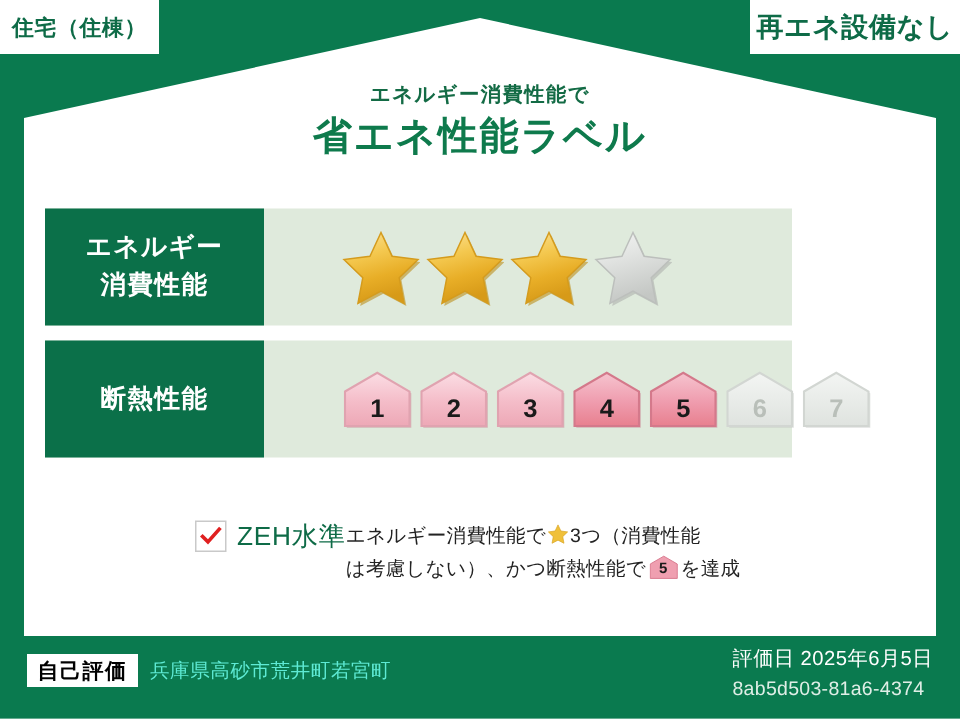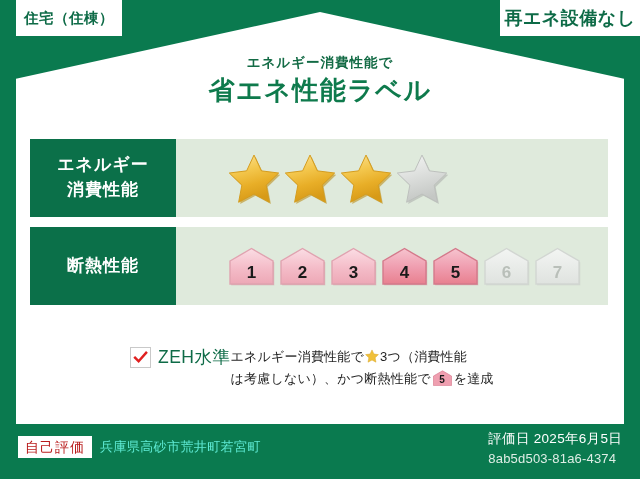--- a/index.html
+++ b/index.html
@@ -17,30 +17,30 @@
     background:#ffffff;
     clip-path:polygon(0% 16.2%, 50% 0%, 100% 16.2%, 100% 100%, 0% 100%);
   }
 
   
   .tag{
     position:absolute;top:0;background:#ffffff;
     display:flex;align-items:center;justify-content:center;
     color:#0e6b47;font-weight:bold;letter-spacing:.5px;
   }
-  .tag-left{left:16px;width:106px;height:36px;font-size:14.5px;}
+  .tag-left{left:0;width:106px;height:36px;font-size:14.5px;}
   .tag-right{right:0;width:140px;height:36px;font-size:18px;}
 
   
   .title-wrap{position:absolute;left:0;right:0;top:55px;text-align:center;}
   .title-sub{font-size:13.5px;font-weight:bold;color:#136b45;letter-spacing:1px;line-height:1.2;}
   .title-main{font-size:26px;font-weight:bold;color:#0e7a4c;letter-spacing:1.5px;margin-top:5px;line-height:1.15;}
 
   
-  .rows{position:absolute;left:30px;top:139px;width:578px;}
+  .rows{position:absolute;left:30px;top:139px;width:498px;}
   .row{display:flex;align-items:stretch;background:#dfeadc;height:78px;margin-bottom:10px;}
   .row-label{
     flex:0 0 146px;background:#0b7049;color:#fff;
     display:flex;align-items:center;justify-content:center;text-align:center;
     font-size:17px;font-weight:bold;line-height:1.45;letter-spacing:1px;
   }
   .row-body{flex:1;display:flex;align-items:center;padding-left:52px;}
 
   
   .stars{display:flex;gap:4px;align-items:center;}
@@ -74,21 +74,21 @@
   .mini-badge svg{display:block;width:19px;height:16px;}
   .mini-badge b{
     position:absolute;left:0;right:0;bottom:1px;text-align:center;
     font-size:10px;font-weight:bold;color:#1a1a1a;line-height:1;
   }
 
   
   .footer{position:absolute;left:0;right:0;bottom:0;height:55px;}
   .foot-left{position:absolute;left:18px;top:12px;display:flex;align-items:center;}
   .self-badge{
-    background:#fff;color:#b91c1c;font-size:14px;font-weight:normal;
+    background:#fff;color:#000000;font-size:14px;font-weight:bold;
     padding:3px 7px;letter-spacing:1px;margin-right:8px;line-height:1.15;
   }
   .address{color:#5eead4;font-size:13px;letter-spacing:.4px;}
   .foot-right{position:absolute;right:18px;top:6px;text-align:left;}
   .eval-date{color:#ffffff;font-size:13.5px;letter-spacing:.3px;}
   .eval-id{color:#dfeee6;font-size:13px;letter-spacing:.2px;margin-top:3px;font-family:"Liberation Sans","DejaVu Sans",sans-serif;}
 </style>
 </head>
 <body>
 

